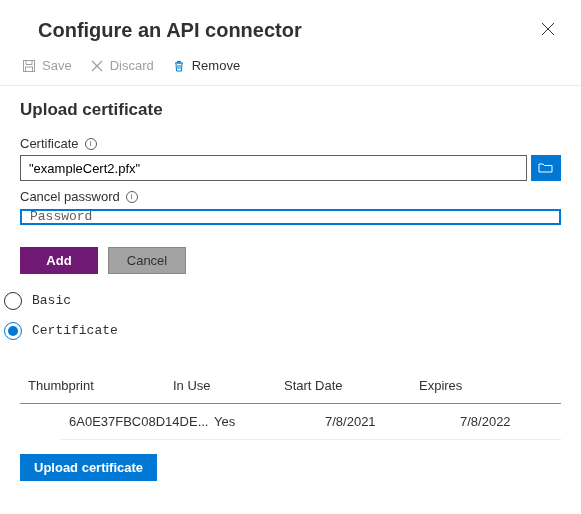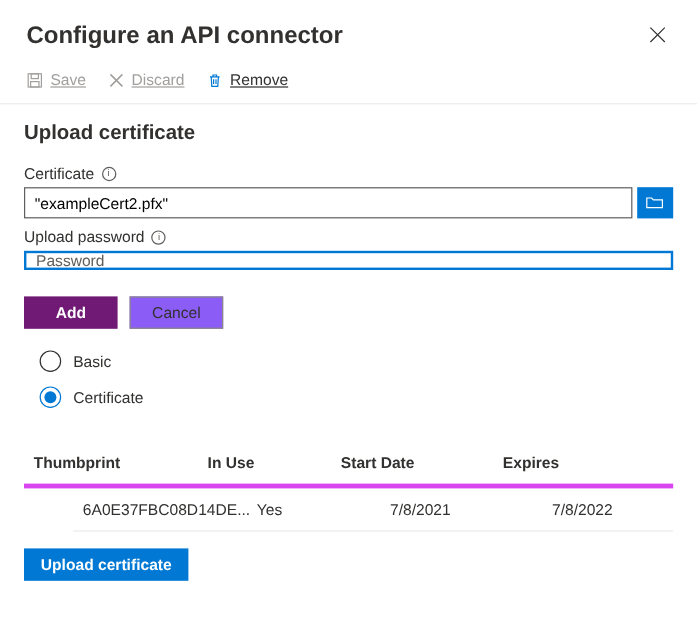--- a/index.html
+++ b/index.html
@@ -9,21 +9,21 @@
     color: #323130;
     background: #fff;
     width: 581px;
     height: 514px;
     position: relative;
   }
   .header {
     display: flex;
     justify-content: space-between;
     align-items: center;
-    padding: 18px 22px 10px 22px;
+    padding: 18px 22px 10px 38px;
     gap: 32px;
   }
   .header h1 {
     font-size: 20px;
     font-weight: 600;
     color: #323130;
   }
   .close-btn {
     cursor: pointer;
     font-size: 15px;
@@ -38,21 +38,20 @@
     padding: 6px 22px 12px 22px;
     border-bottom: 1px solid #edebe9;
   }
   .toolbar-btn {
     display: flex;
     align-items: flex-end;
     gap: 6px;
     font-size: 13px;
     color: #323130;
     cursor: pointer;
-    text-decoration: underline;
   }
   .toolbar-btn.disabled { color: #a19f9d; cursor: default; }
   .icon { display: inline-flex; align-items: center; justify-content: center; }
   .section {
     padding: 14px 20px 0 20px;
   }
   .section h2 {
     font-size: 17px;
     font-weight: 600;
     margin-bottom: 16px;
@@ -97,21 +96,21 @@
     display: flex;
     align-items: center;
     justify-content: center;
     cursor: pointer;
   }
   .password-input {
     width: 100%;
     border: 2px solid #0078d4;
     padding: 4px 8px;
     font-size: 13px;
-    font-family: Liberation Sans, sans-serif;
+    font-family: Liberation Mono, monospace;
     height: 16px;
     outline: none;
   }
   .password-input::placeholder { color: #605e5c; }
   .button-row {
     display: flex;
     gap: 10px;
     margin-top: 22px;
   }
   .btn-primary {
@@ -120,32 +119,33 @@
     border: none;
     padding: 5px 0;
     width: 78px;
     font-size: 13px;
     font-weight: 600;
     font-family: inherit;
     cursor: pointer;
     text-align: center;
   }
   .btn-secondary {
-    background: #8b5cf6;
+    background: #a3a3a3;
     color: #323130;
     border: 1px solid #8a8886;
     padding: 5px 0;
     width: 78px;
     font-size: 13px;
     font-family: inherit;
     cursor: pointer;
     text-align: center;
   }
   .radio-group {
-    padding: 12px 20px 0 33px;
+    padding: 12px 20px 0 4px;
+    font-family: Liberation Mono, monospace;
   }
   .radio-item {
     display: flex;
     align-items: center;
     gap: 10px;
     padding: 6px 0;
     cursor: pointer;
   }
   .radio-circle {
     width: 18px; height: 18px;
@@ -165,22 +165,22 @@
     border-radius: 50%;
   }
   .table {
     margin: 22px 20px 0 20px;
   }
   .table-header, .table-row {
     display: flex;
     padding: 10px 8px;
   }
   .table-header {
-    font-weight: 700;
-    border-bottom: 4px solid #d946ef;
+    font-weight: 400;
+    border-bottom: 1px solid #d946ef;
     justify-content: center;
   }
   .table-row {
     border-bottom: 1px solid #edebe9;
     margin-left: 41px;
   }
   .col-thumb { width: 145px; overflow: hidden; white-space: nowrap; text-overflow: ellipsis; }
   .col-inuse { width: 111px; }
   .col-start { width: 135px; }
   .col-exp { flex: 1; }
@@ -253,21 +253,21 @@
     <div class="browse-btn">
       <span class="icon">
         <svg width="16" height="14" viewBox="0 0 16 14">
             <path d="M1 3 L5 3 L6.5 4.5 L14 4.5 L14 11 L1 11 Z" stroke="#fff" stroke-width="1" fill="none"></path>
           </svg>
       </span>
     </div>
   </div>
 
   <div class="field-label">
-    <span>Upload password</span>
+    <span>Cancel password</span>
     <span class="info-icon">i</span>
   </div>
   <input type="password" class="password-input" placeholder="Password" style="">
 
   <div class="button-row">
     <button class="btn-primary">Add</button>
     <button class="btn-secondary">Cancel</button>
   </div>
 </div>
 

